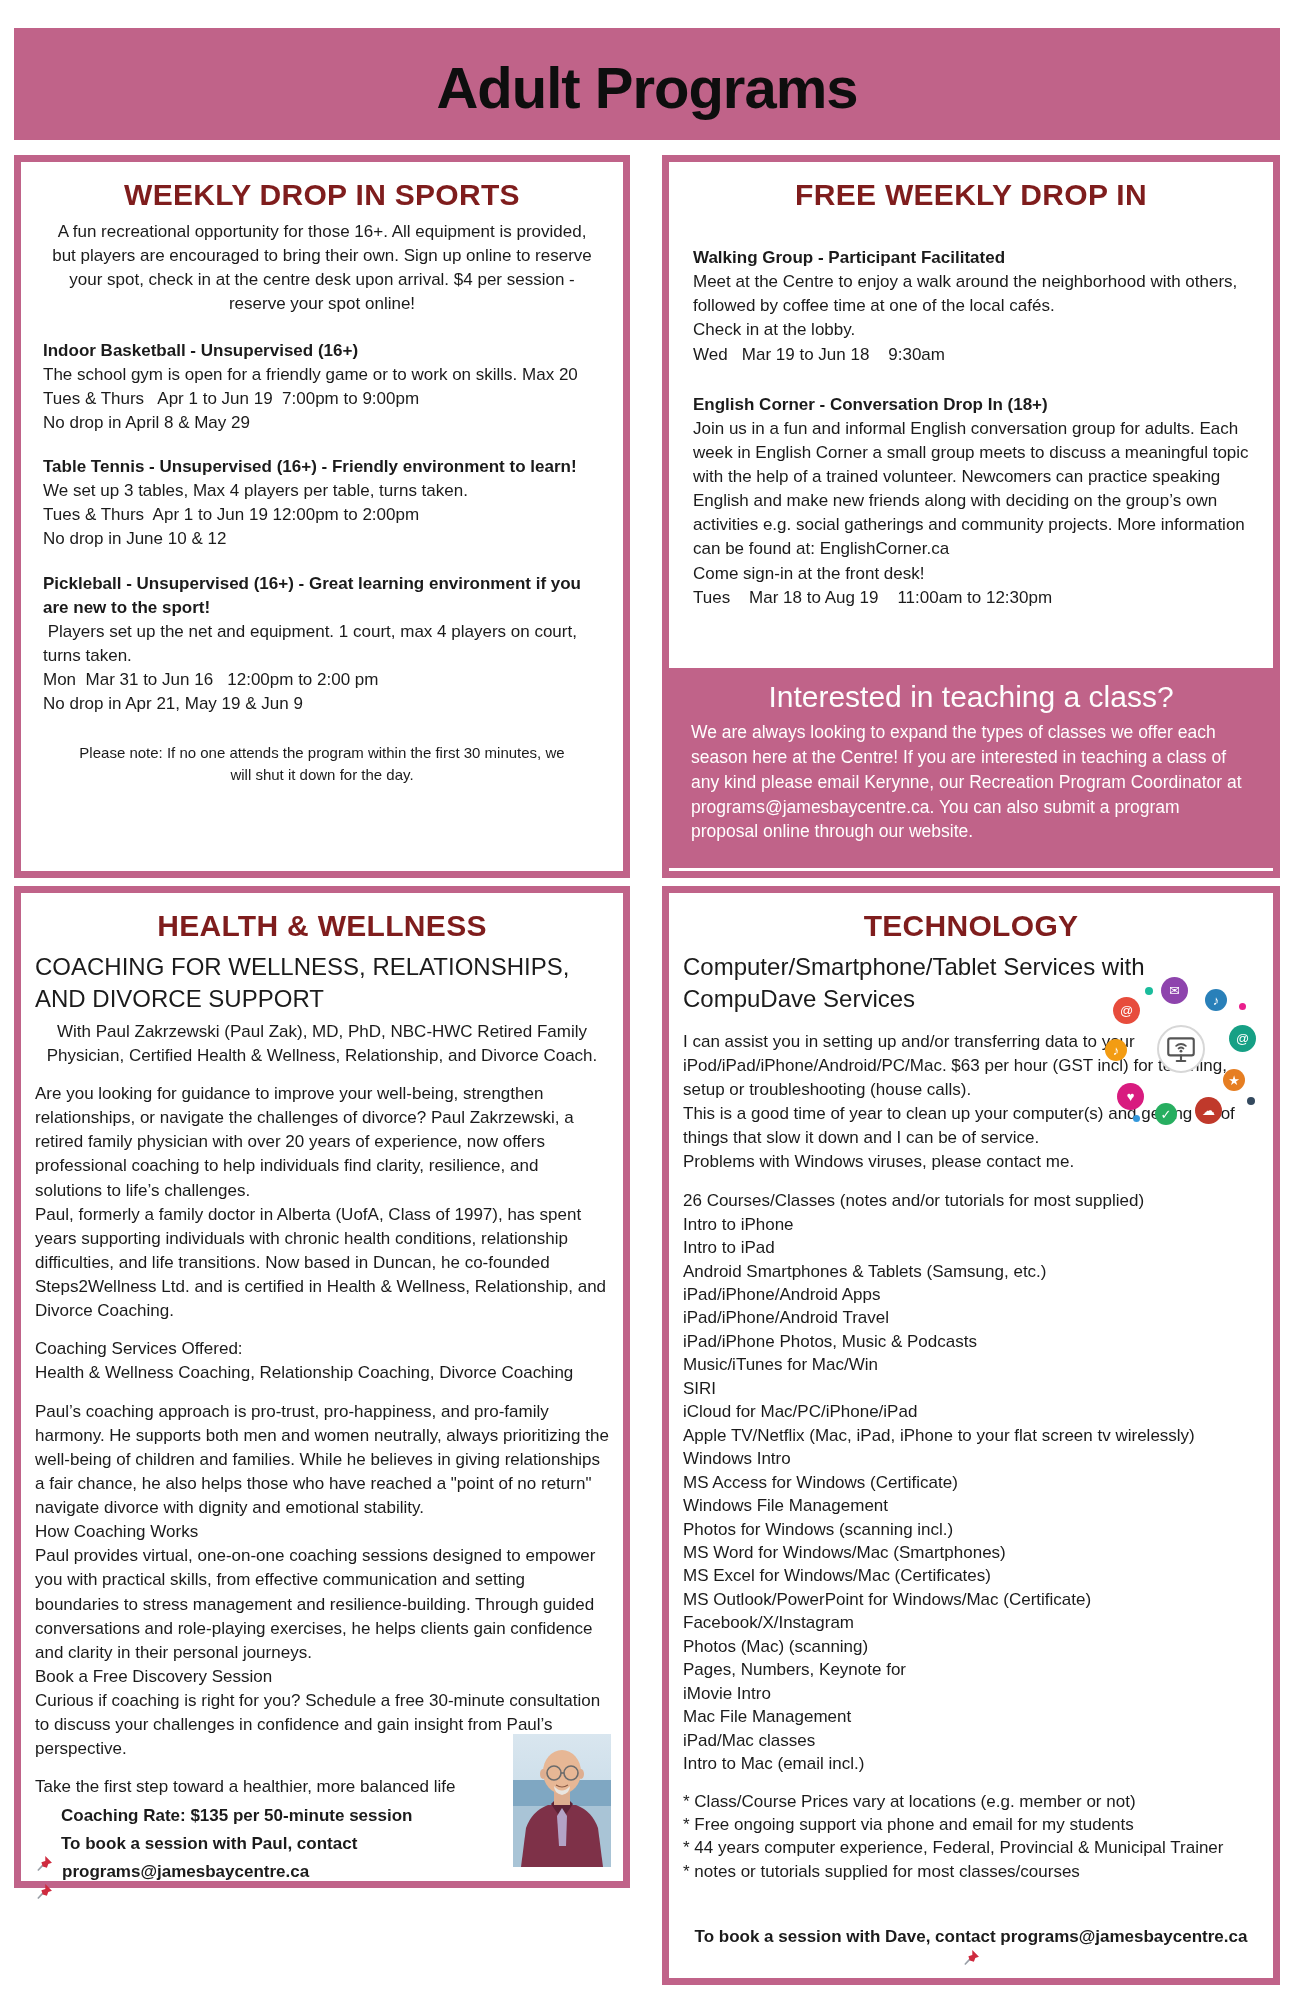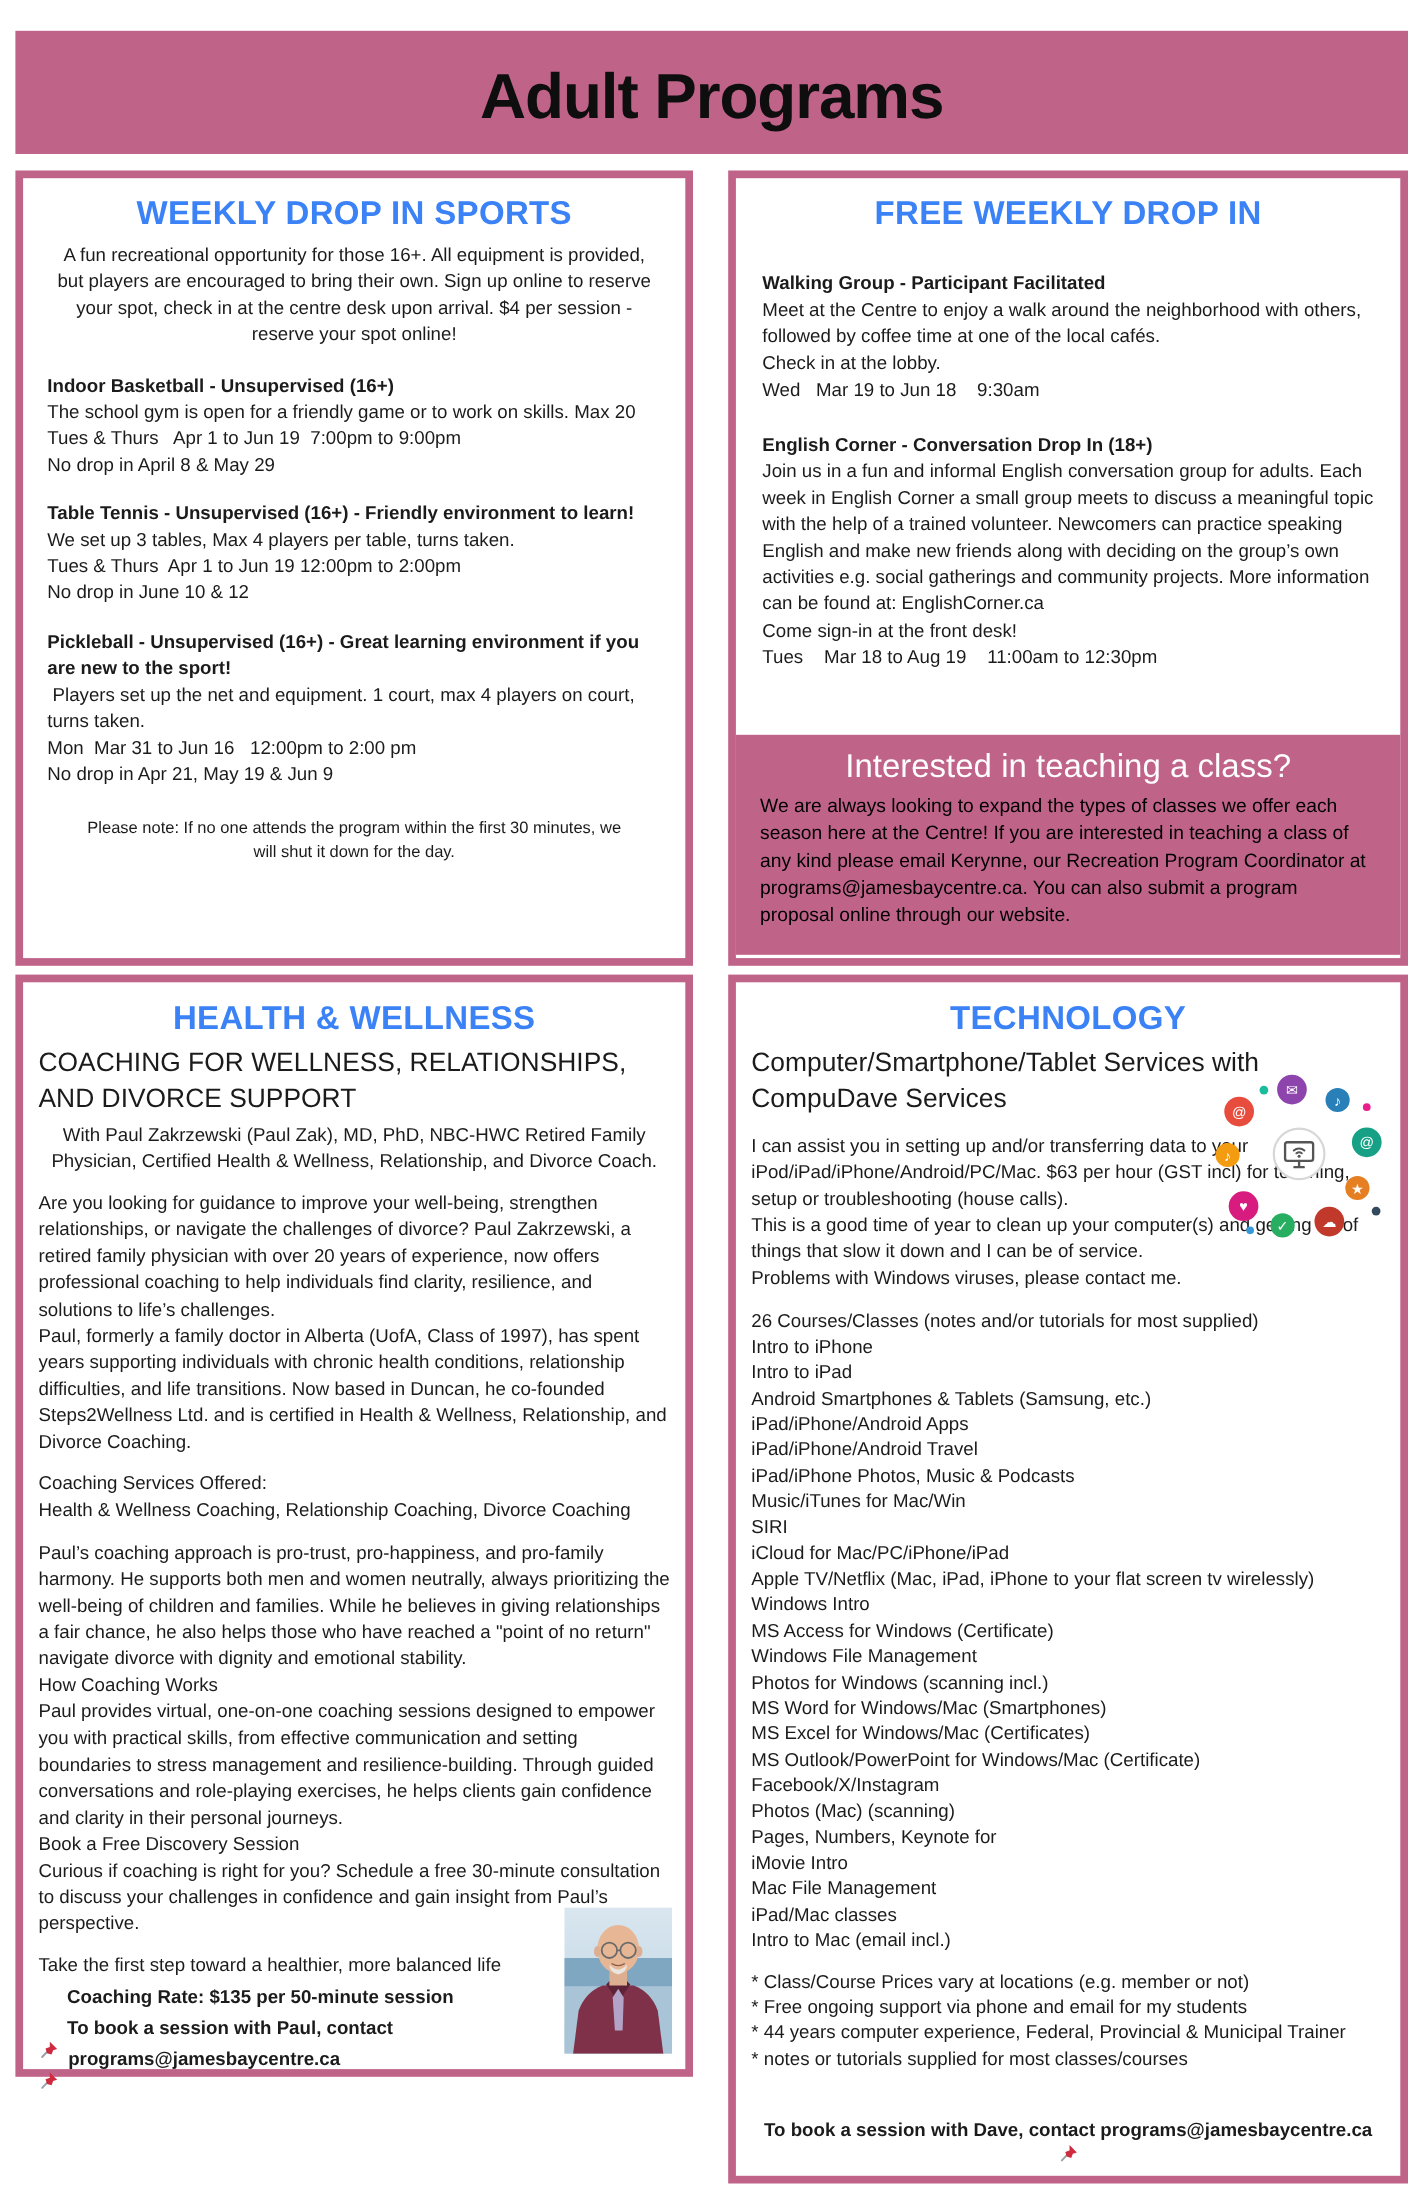--- a/index.html
+++ b/index.html
@@ -12,35 +12,35 @@
              font-weight:bold;color:#0e0e0e;letter-spacing:-1px;}
 
   
   .box{position:absolute;box-sizing:border-box;border:7px solid #c06389;background:#fff;}
   #box-sports{left:14px;top:155px;width:616px;height:723px;}
   #box-free  {left:662px;top:155px;width:618px;height:723px;}
   #box-health{left:14px;top:886px;width:616px;height:1002px;}
   #box-tech  {left:662px;top:886px;width:618px;height:1099px;}
   .pad{position:relative;height:100%;box-sizing:border-box;padding:10px 22px;}
 
-  h2.sec{margin:6px 0 8px;text-align:center;font-size:30px;font-weight:bold;letter-spacing:.3px;color:#3b82f6;}
+  h2.sec{margin:6px 0 8px;text-align:center;font-size:30px;font-weight:bold;letter-spacing:.3px;color:#7f1d1d;}
   p{margin:0;font-size:17px;line-height:1.42;white-space:pre-wrap;}
   .center{text-align:center;}
   .intro{margin:6px 8px 22px;}
   .program{margin-bottom:20px;}
   .pname{font-weight:bold;}
   .note{margin-top:26px;font-size:15px;text-align:center;padding:0 26px;}
 
   
   .free-white{box-sizing:border-box;height:506px;padding:10px 24px;}
   .mt{margin-top:34px;}
   .teaching{position:absolute;left:0;right:0;bottom:3px;height:200px;background:#c06389;
             box-sizing:border-box;padding:4px 22px;color:#fff;}
   .teaching h3{margin:8px 0 6px;font-weight:400;font-size:30px;text-align:center;color:#fdfdfd;}
-  .teaching p{font-size:17.5px;color:#000000;line-height:1.42;}
+  .teaching p{font-size:17.5px;color:#ffffff;line-height:1.42;}
 
   
   .subhead{text-align:left;font-weight:normal;font-size:24px;line-height:1.35;}
   .withline{text-align:center;font-size:17px;margin-top:4px;}
   .gap{margin-top:14px;}
   .pinline{display:flex;align-items:center;gap:7px;font-weight:bold;margin-top:4px;}
   .pinline .txt{font-weight:bold;}
   .indent{padding-left:27px;}
   .pin{flex:0 0 auto;width:19px;height:19px;display:inline-block;}
   .portrait{position:absolute;right:12px;bottom:14px;width:98px;height:133px;}

